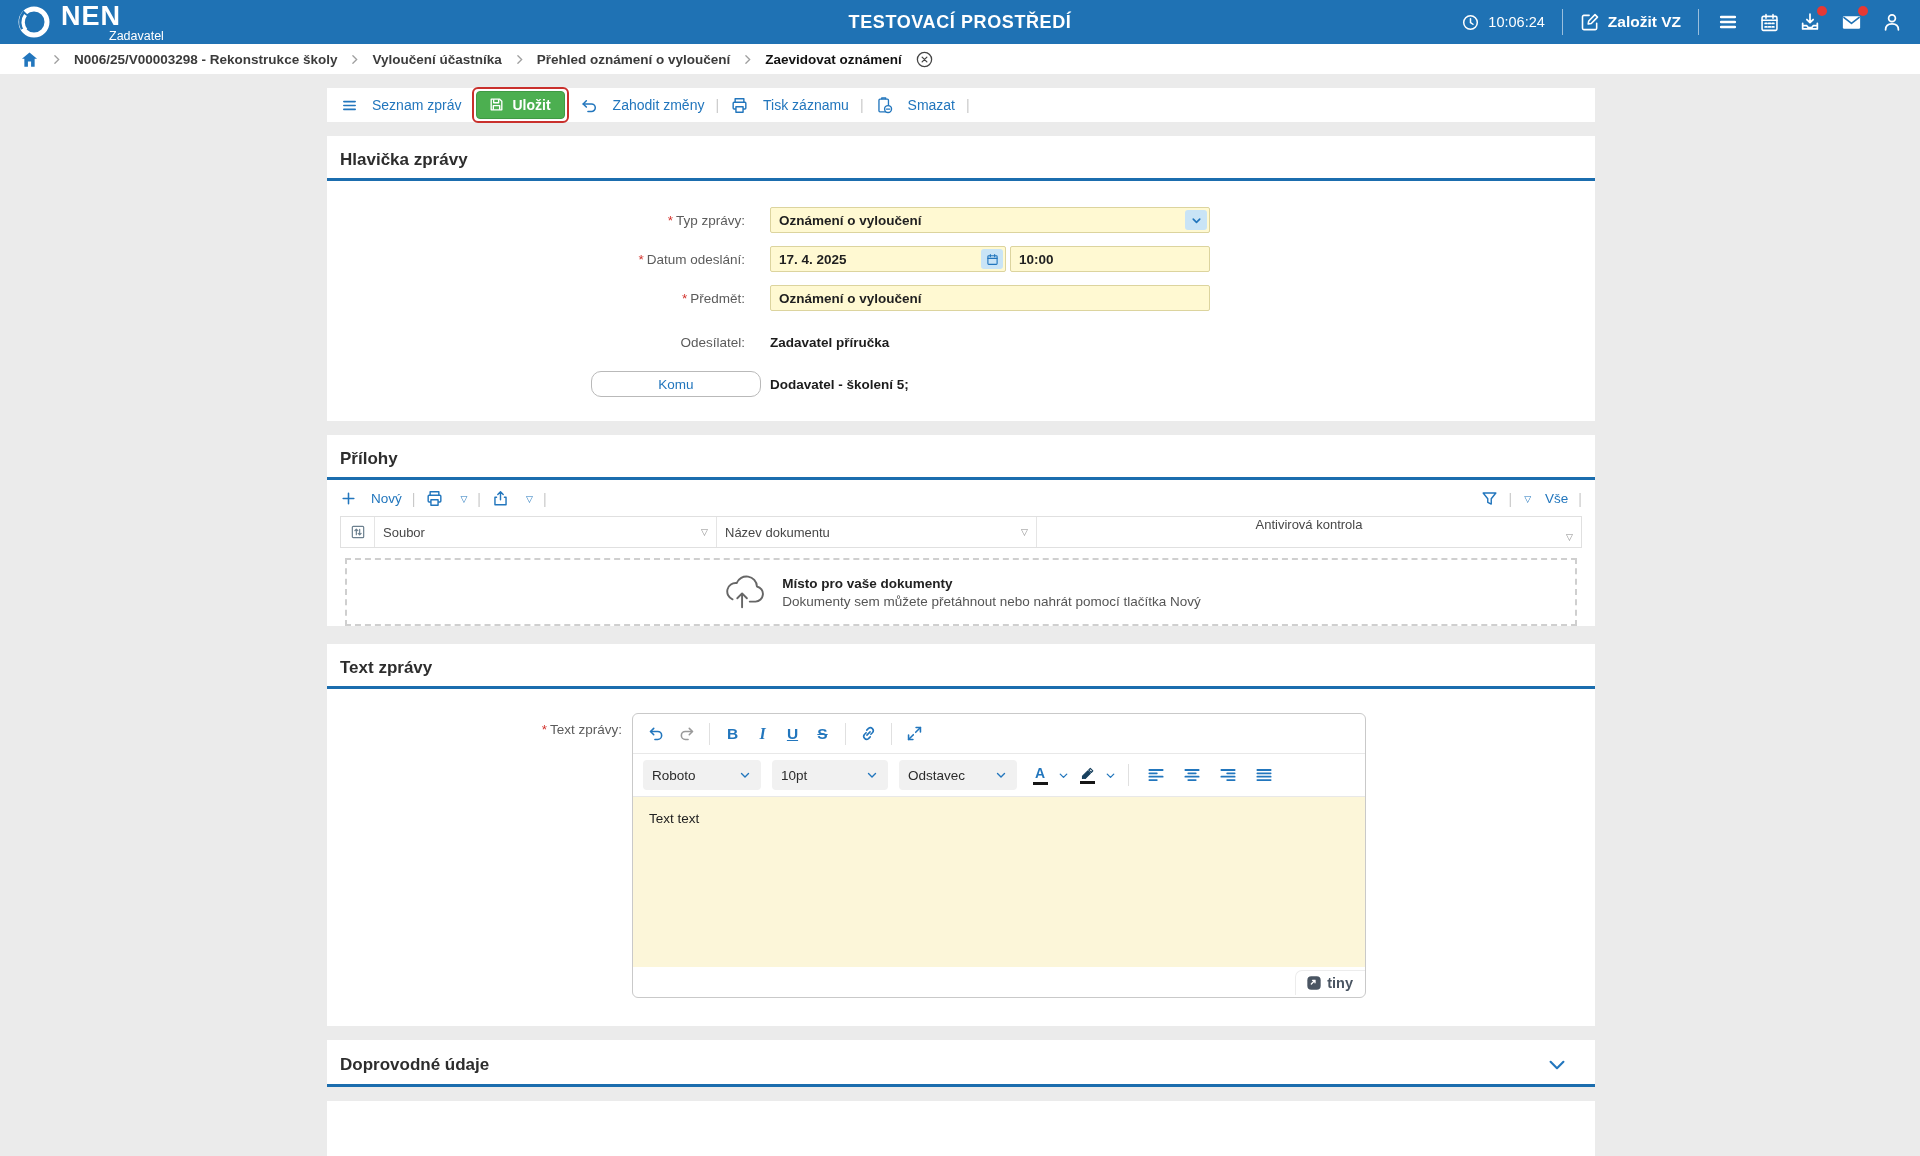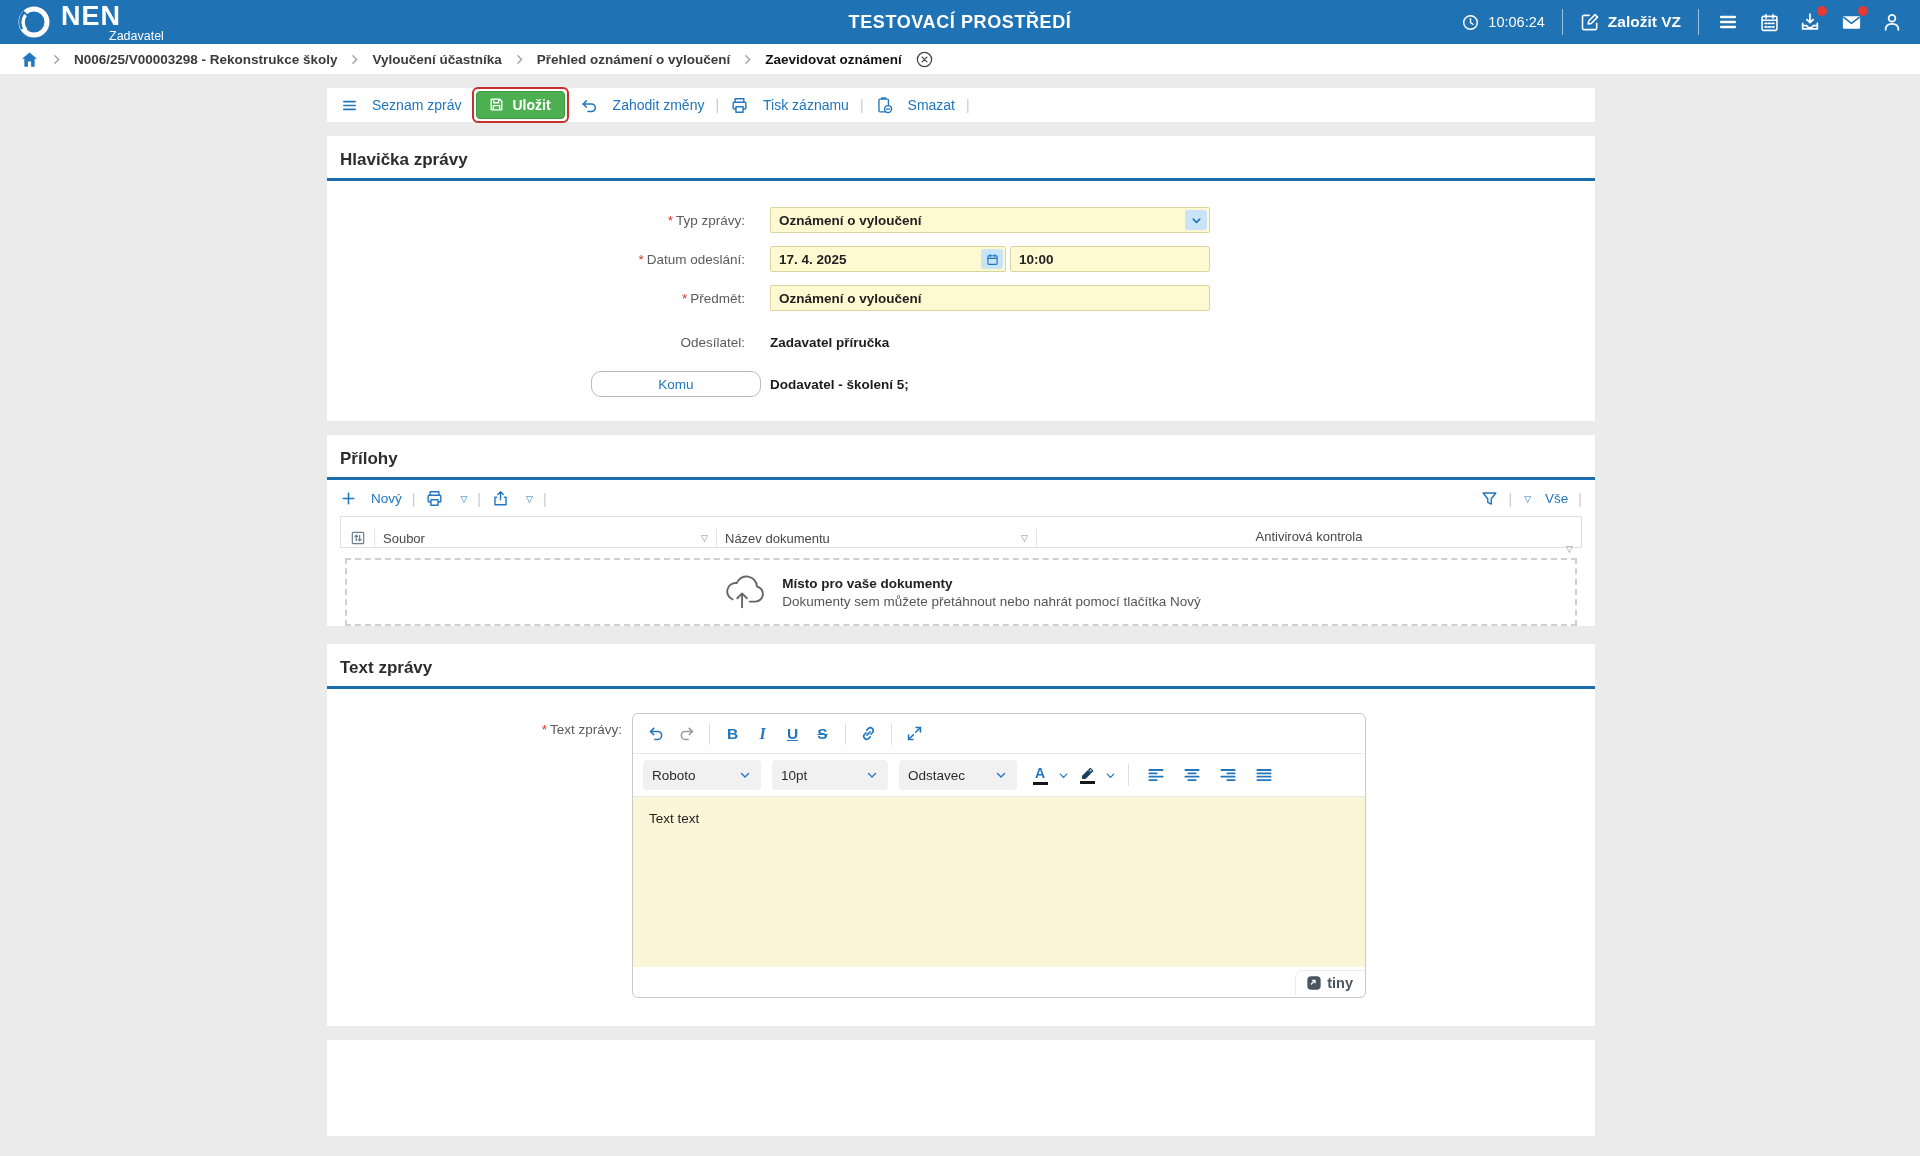--- a/index.html
+++ b/index.html
@@ -87,21 +87,21 @@
     color:#2276bd; font-size:13.5px; display:flex; align-items:center; justify-content:center; cursor:pointer;
   }
 
   
   .attach-toolbar { display:flex; align-items:center; padding:9px 13px 8px; font-size:13.5px; }
   .attach-left, .attach-right { display:flex; align-items:center; gap:10px; }
   .attach-right { margin-left:auto; }
   .caret-dn { font-size:9px; color:#2276bd; margin-left:2px; }
   .attach-table { margin:0 13px; border:1px solid #e0e0e0; }
   .th-row { display:flex; height:30px; align-items:stretch; background:#fff; font-size:13px; color:#474747; }
-  .th { display:flex; align-items:center; padding:0 8px; border-right:1px solid #e5e5e5;margin-top:12px; }
+  .th { display:flex; align-items:center; padding:0 8px; border-right:1px solid #e5e5e5; }
   .th:last-child { border-right:none;flex-direction:column; }
   .th-icon-cell { width:34px; justify-content:center; }
   .th-soubor { width:342px; }
   .th-nazev { width:320px; }
   .th-antivir { flex:1; }
   .th-filter { margin-left:auto; font-size:9px; color:#8a8a8a; cursor:pointer; }
   .dropzone {
     margin:10px 18px 18px; border:2px dashed #cfcfcf; height:68px;
     display:flex; align-items:center; justify-content:center; gap:15px;
   }
@@ -573,16 +573,27 @@
               <rect x="2" y="2" width="20" height="20" rx="6" fill="#4a5562"></rect>
               <path d="M8 13.5 L13.5 8 M13.5 8 H9.8 M13.5 8 V11.7" stroke="#fff" stroke-width="2" stroke-linecap="round" fill="none"></path>
             </svg>
             <span>tiny</span>
           </span>
         </div>
       </div>
     </div>
   </div>
 
+  <div class="panel section">
+    <div class="section-title-row">
+      <span class="section-title">Doprovodné údaje</span>
+      <span class="section-chevron">
+        <svg width="22" height="22" viewBox="0 0 24 24" fill="none" stroke="#2276bd" stroke-width="2.3" stroke-linecap="round" stroke-linejoin="round">
+            <path d="M5 8.5 L12 15.5 L19 8.5"></path>
+          </svg>
+      </span>
+    </div>
+    <div class="section-underline"></div>
+  </div>
 
   <div class="panel empty-panel"></div>
 
 </div>
 
 </body></html>

